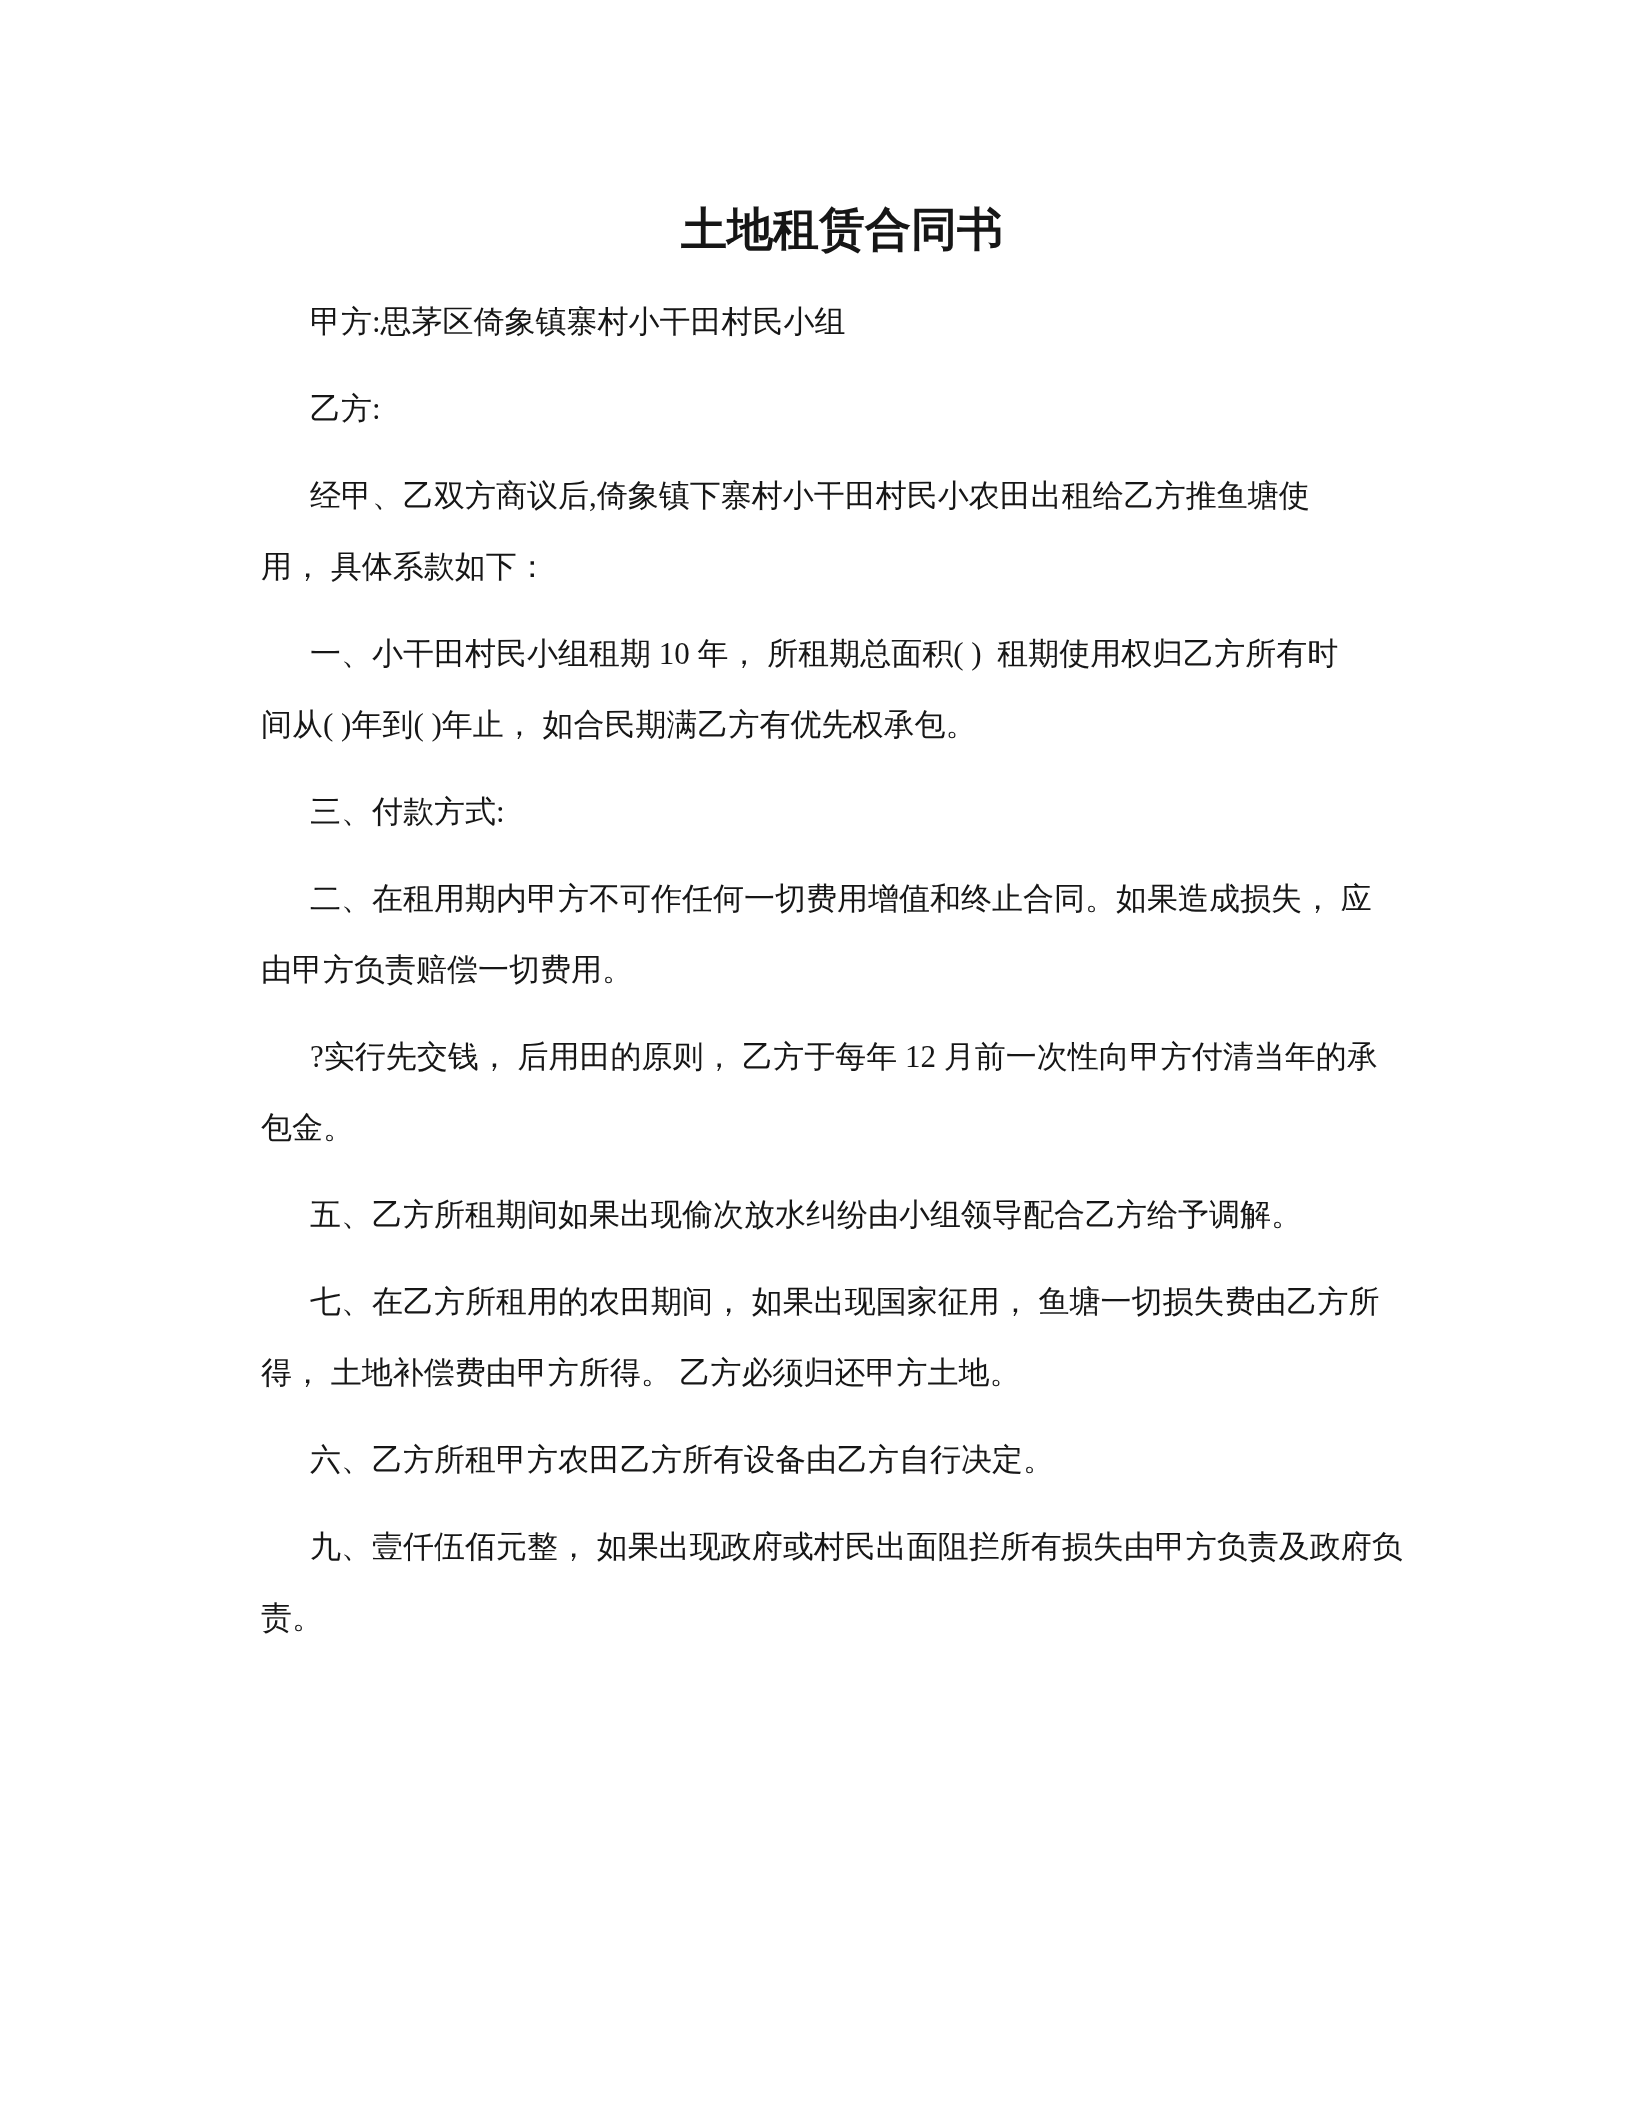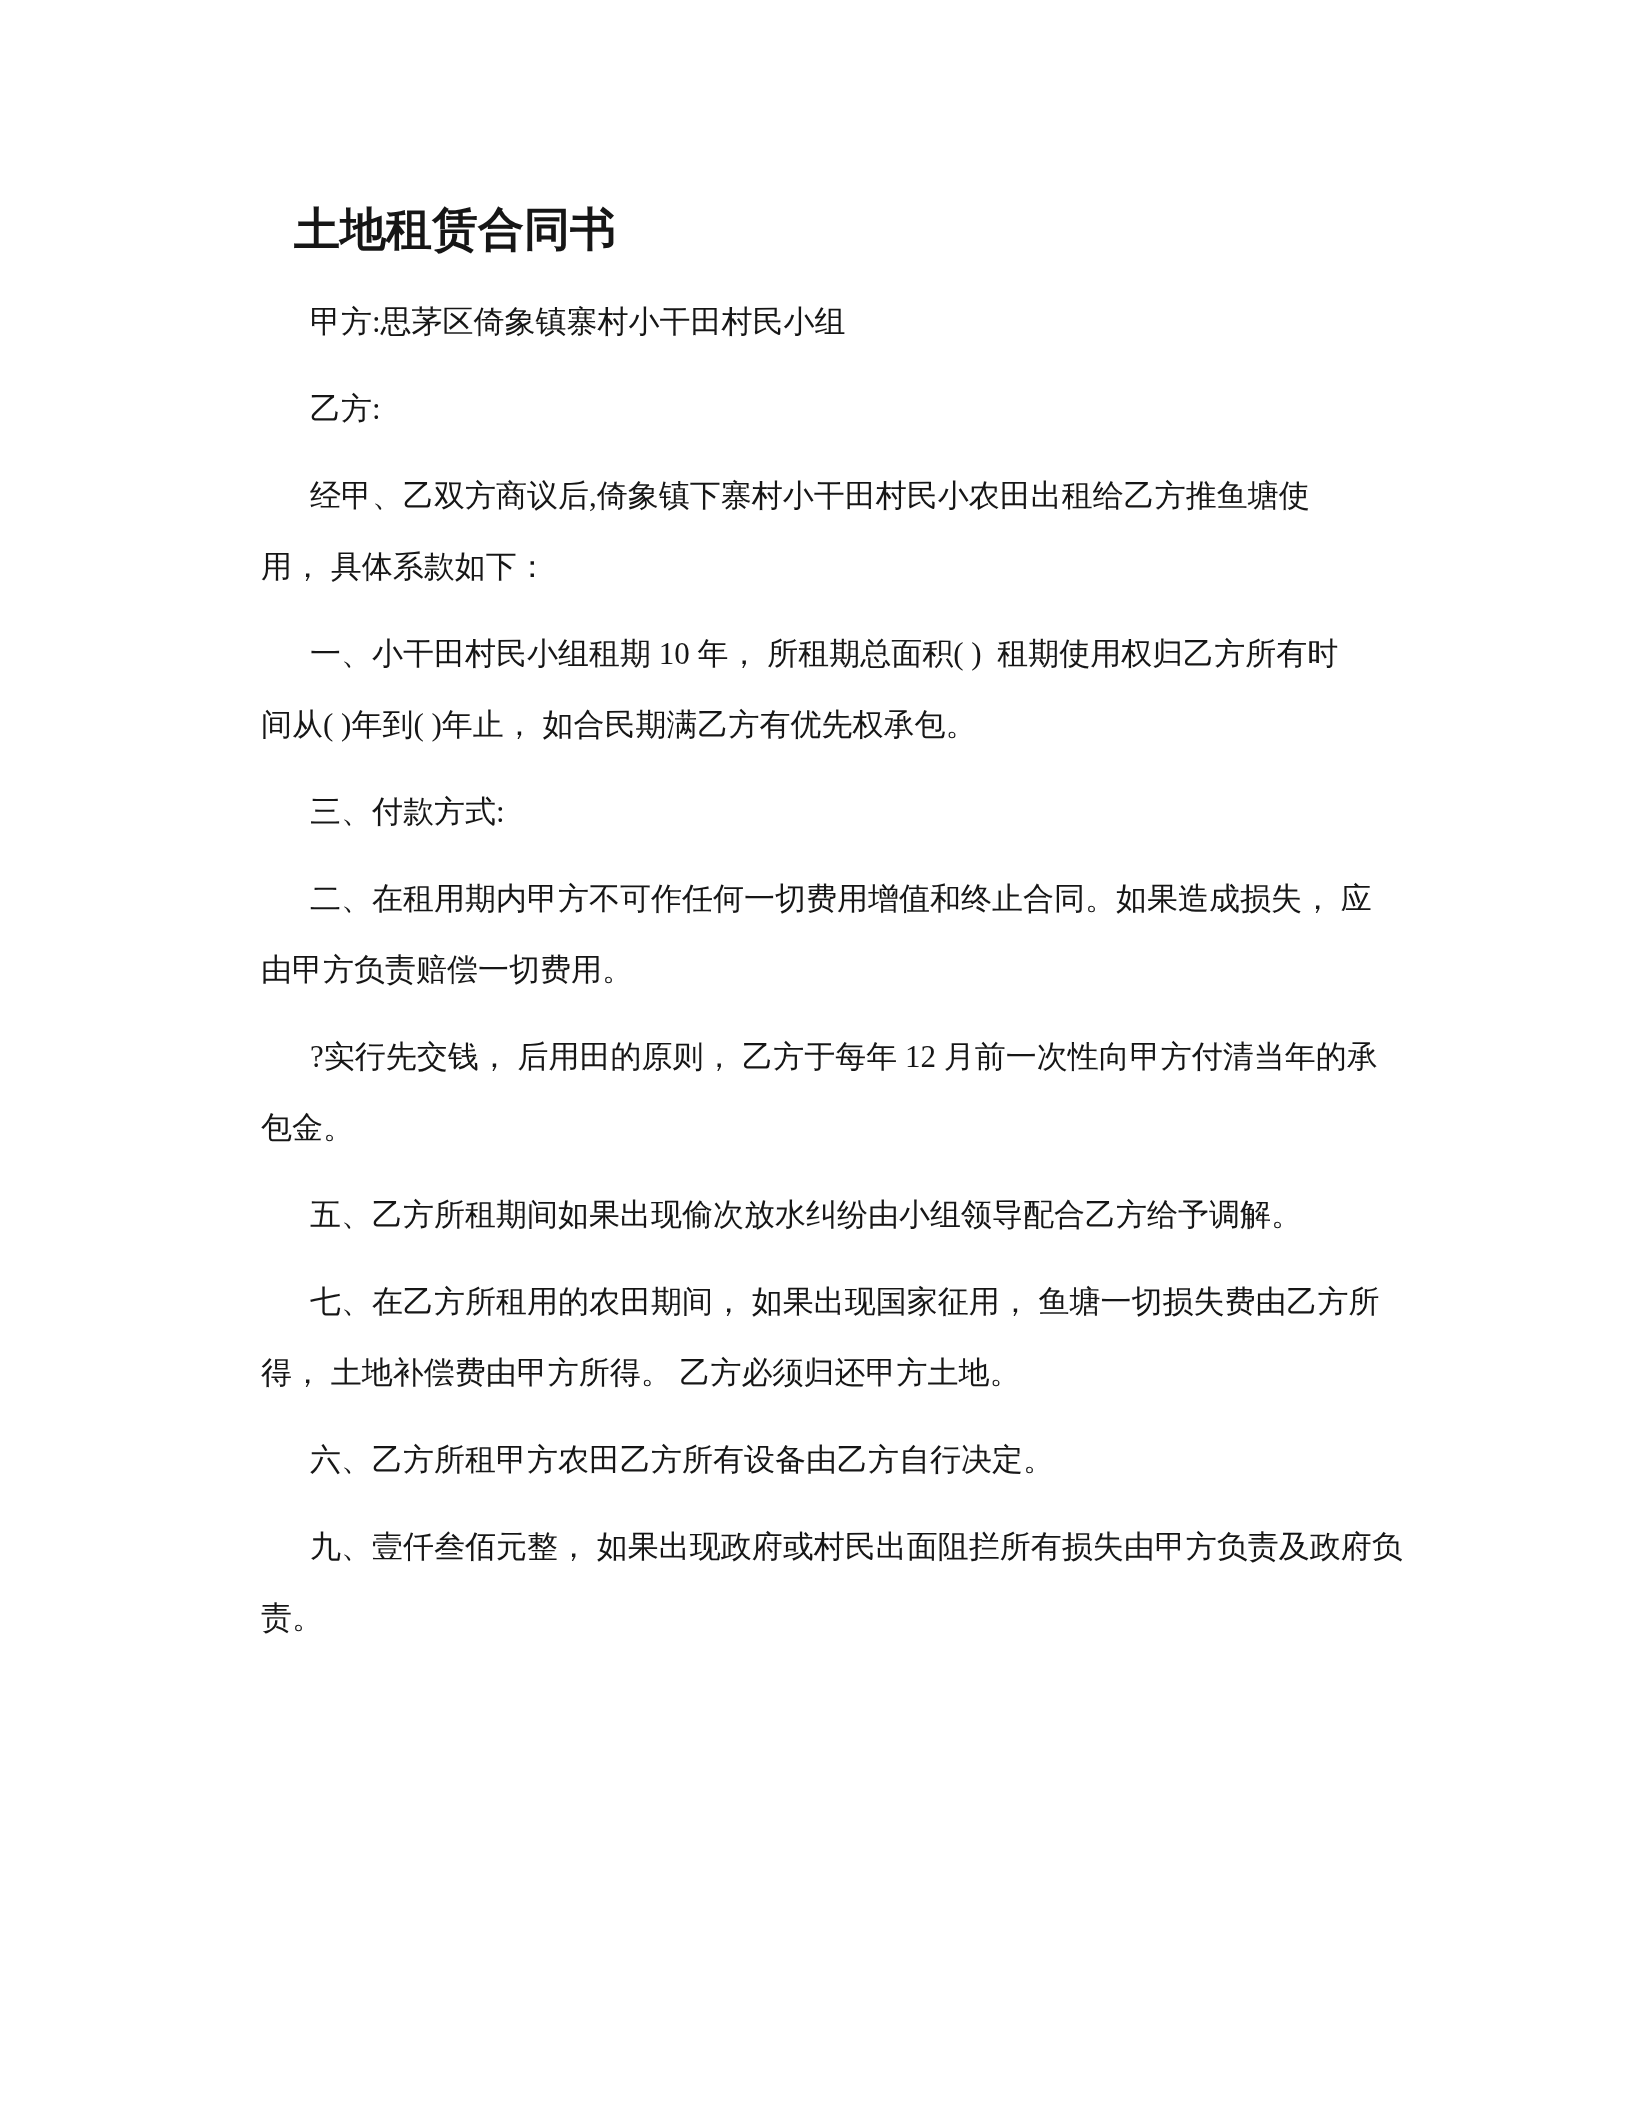--- a/index.html
+++ b/index.html
@@ -15,20 +15,21 @@
   .content{
     position:absolute;
     left:245px;
     top:190px;
     width:1145px;
   }
   .doc-title{
     font-size:46px;
     font-weight:bold;
     line-height:80px;
+    text-align:center;
     text-indent:49px;
     white-space:pre;
     margin:0;
   }
   .para{
     font-size:31px;
     line-height:71px;
     margin:16px;
     white-space:pre;
     text-indent:49px;
@@ -50,17 +51,17 @@
 间从( )年到( )年止， 如合民期满乙方有优先权承包。</p>
         <p class="para">三、付款方式:</p>
         <p class="para">二、在租用期内甲方不可作任何一切费用增值和终止合同。如果造成损失， 应
 由甲方负责赔偿一切费用。</p>
         <p class="para">?实行先交钱， 后用田的原则， 乙方于每年 12 月前一次性向甲方付清当年的承
 包金。</p>
         <p class="para">五、乙方所租期间如果出现偷次放水纠纷由小组领导配合乙方给予调解。</p>
         <p class="para">七、在乙方所租用的农田期间， 如果出现国家征用， 鱼塘一切损失费由乙方所
 得， 土地补偿费由甲方所得。 乙方必须归还甲方土地。</p>
         <p class="para">六、乙方所租甲方农田乙方所有设备由乙方自行决定。</p>
-        <p class="para">九、壹仟叁佰元整， 如果出现政府或村民出面阻拦所有损失由甲方负责及政府负
+        <p class="para">九、壹仟伍佰元整， 如果出现政府或村民出面阻拦所有损失由甲方负责及政府负
 责。</p>
       </div>
   </div>
 </div>
 
 </body></html>

